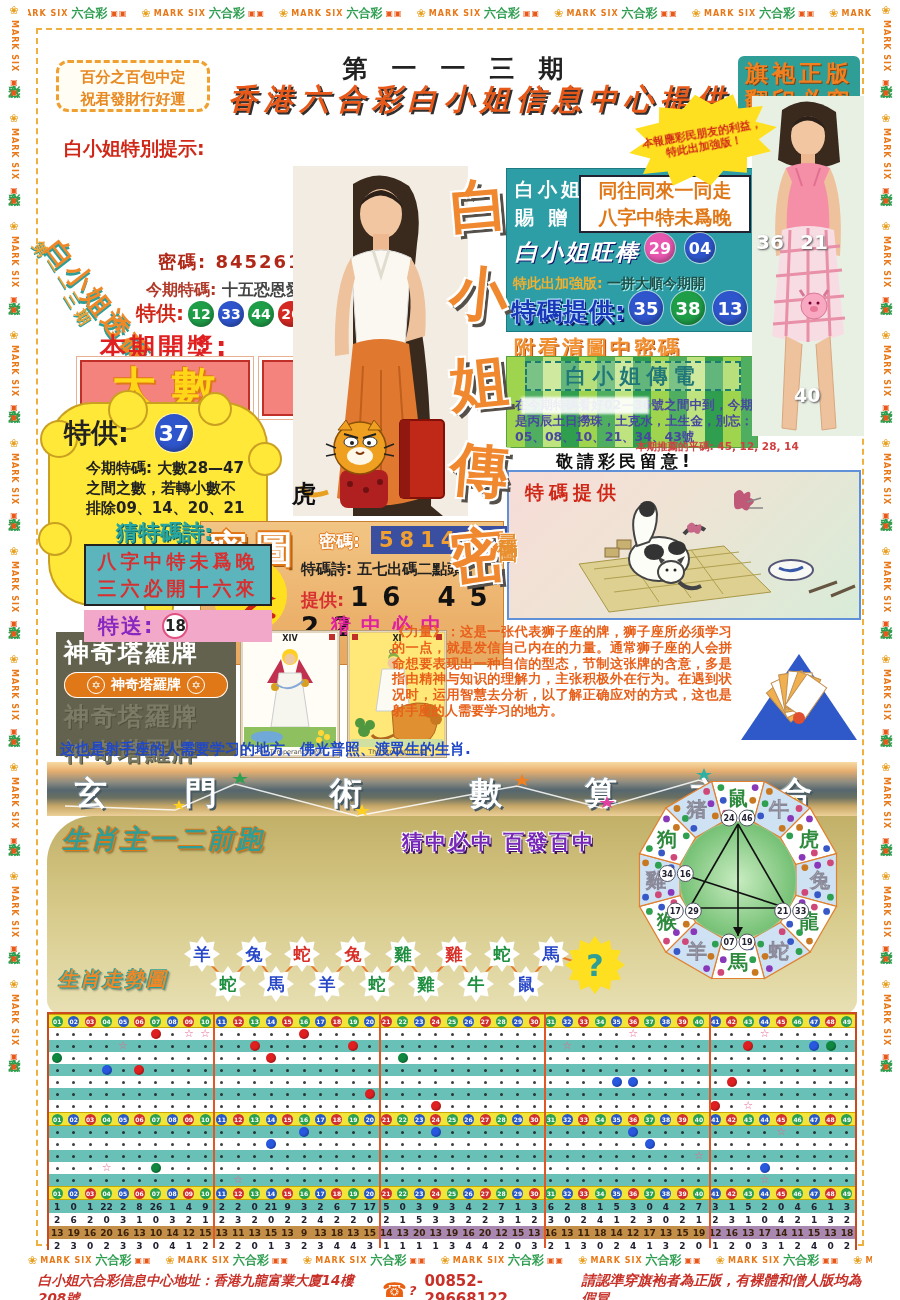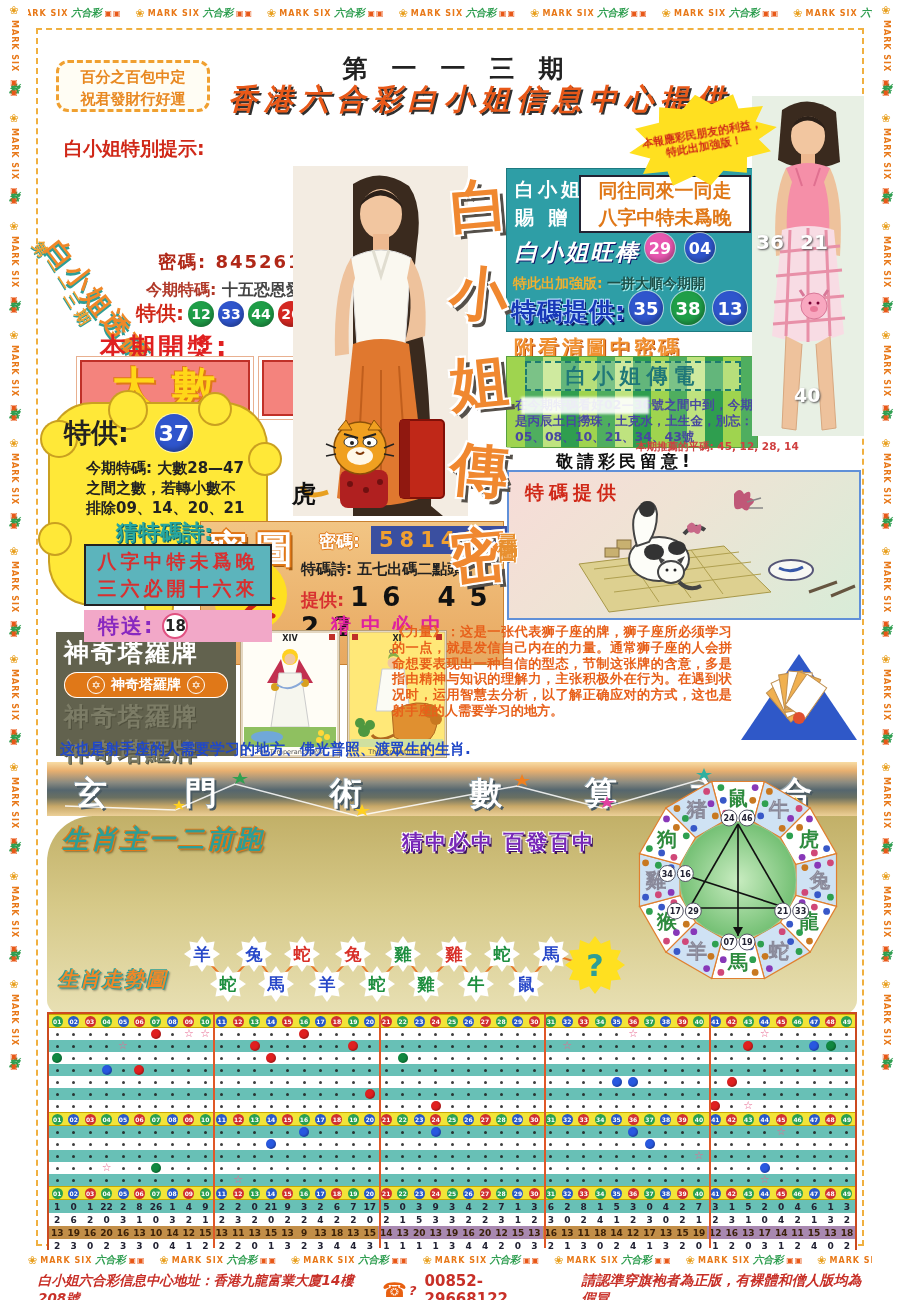--- a/index.html
+++ b/index.html
@@ -10,21 +10,21 @@
   
   .strip{position:absolute;display:flex;align-items:center;gap:14px;overflow:hidden;background:#fff;}
   .strip-top{left:0;top:0;width:900px;height:26px;padding-left:4px;}
   .strip-foot{left:28px;top:1252px;width:844px;height:16px;}
   .strip-left{left:0;top:0;width:28px;height:1300px;flex-direction:column;padding-top:4px;}
   .strip-right{left:872px;top:0;width:28px;height:1300px;flex-direction:column;padding-top:4px;}
   .b-item{display:flex;align-items:center;gap:3px;white-space:nowrap;flex:none;}
   .strip-left .b-item,.strip-right .b-item{writing-mode:vertical-rl;}
   .b-flower{color:#e8a020;font-size:11px;}
   .b-brand{color:#e87818;font-weight:bold;font-size:8px;letter-spacing:1px;}
-  .b-cn{color:#2e9e50;font-weight:bold;font-size:10px;font-style:italic;}
+  .b-cn{color:#2e9e50;font-weight:bold;font-size:12px;}
   .b-sq{color:#e85818;font-size:8px;letter-spacing:1px;}
   .frame{position:absolute;left:36px;top:28px;width:828px;height:1218px;border:2px dashed #f0b040;z-index:0;}
 
   
   .promo-box{left:56px;top:60px;width:154px;height:52px;border:3px dashed #f0a030;border-radius:12px;
     color:#e88820;font-weight:bold;font-size:15px;text-align:center;line-height:22px;padding-top:3px;background:#fffdf4;}
   .issue{left:290px;top:52px;width:350px;font-size:25px;font-weight:bold;color:#222;letter-spacing:24px;text-align:center;}
   .main-title{left:228px;top:80px;width:560px;font-size:29px;font-weight:bold;color:#e85818;letter-spacing:7px;
     text-shadow:2px 2px 0 #303030;font-style:italic;}
   .stamp{left:738px;top:56px;width:122px;height:60px;background:#2e9e96;border-radius:6px;padding:4px 6px;
@@ -394,20 +394,24 @@
         <span class="b-cn">六合彩</span>
       </span>
     </div>
 
   <div class="abs promo-box">
     <div>百分之百包中定</div>
     <div>祝君發財行好運</div>
   </div>
   <div class="abs issue">第一一三期</div>
   <div class="abs main-title">香港六合彩白小姐信息中心提供</div>
+  <div class="abs stamp">
+    <div>旗袍正版</div>
+    <div>翻印必究</div>
+  </div>
   <div class="abs notice">白小姐特別提示:</div>
   <div class="abs burst burst-top">本報應彩民朋友的利益，特此出加強版！</div>
 
   <svg class="abs" style="left:293px;top:166px;z-index:1;" width="175" height="350" viewBox="0 0 175 350">
     <rect x="0" y="0" width="175" height="350" fill="#f3ece2"></rect>
     <path d="M60 18 Q88 0 116 20 Q130 40 124 78 L120 120 Q140 200 138 340 L150 350 L60 350 Z" fill="#3a2a1e"></path>
     <ellipse cx="88" cy="48" rx="21" ry="25" fill="#f2c6a0"></ellipse>
     <path d="M67 40 Q88 18 110 42 Q104 26 88 24 Q72 26 67 40Z" fill="#2c2018"></path>
     <rect x="80" y="68" width="16" height="16" fill="#eeb990"></rect>
     <path d="M58 92 Q88 76 118 92 L112 180 L64 180 Z" fill="#faf8f0" stroke="#ddd"></path>

